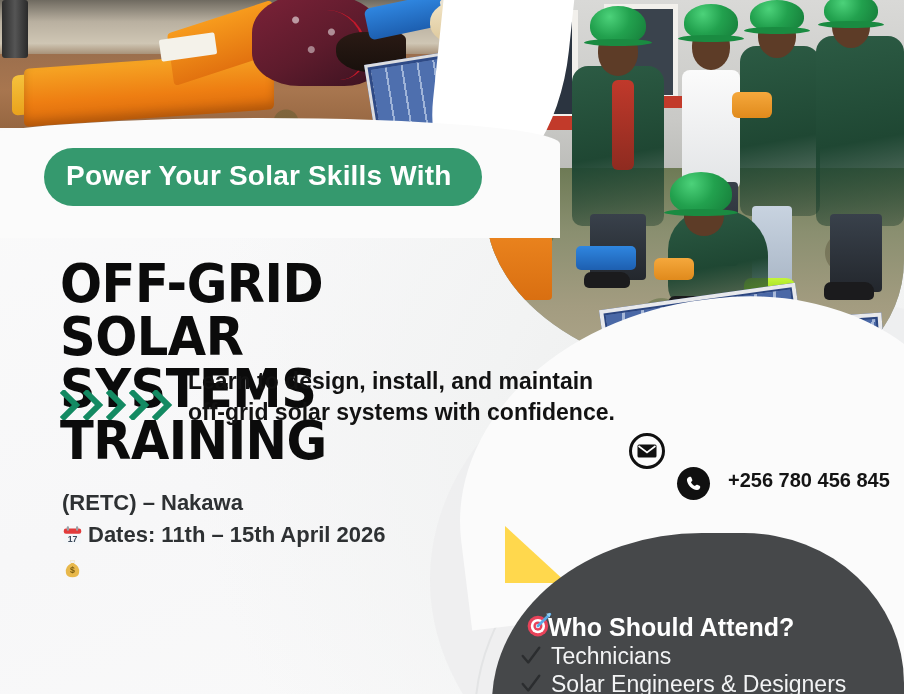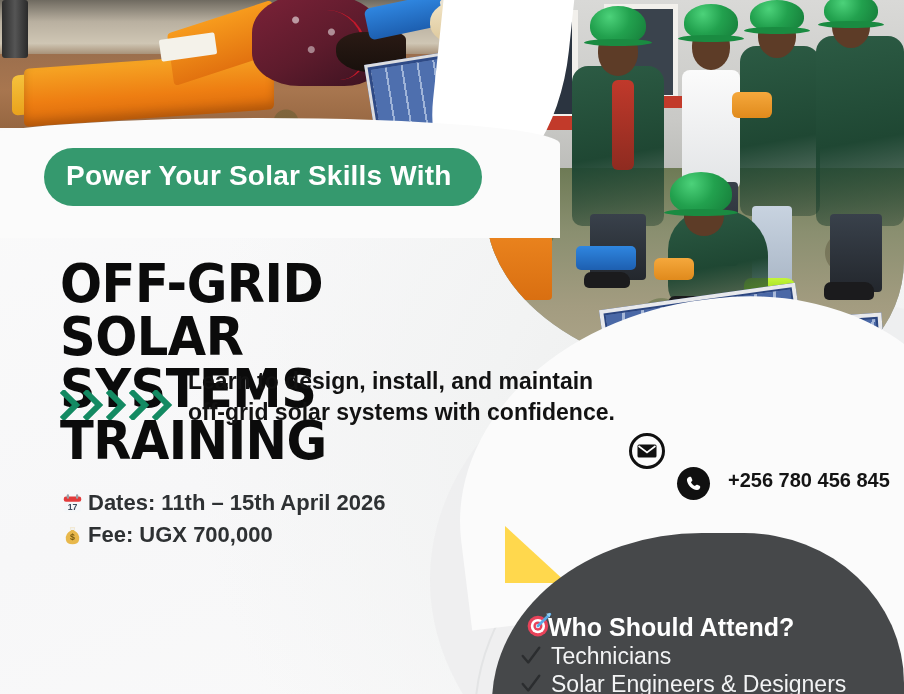--- a/index.html
+++ b/index.html
@@ -556,32 +556,33 @@
           <path d="M4 3 L16 15 L4 27" fill="none" stroke="#138a62" stroke-width="6" stroke-linecap="square"></path>
         </svg>
       <svg width="22" height="30" viewBox="0 0 22 30">
           <path d="M4 3 L16 15 L4 27" fill="none" stroke="#138a62" stroke-width="6" stroke-linecap="square"></path>
         </svg>
     </div>
     <div class="subtitle">Learn to design, install, and maintain off-grid solar systems with confidence.</div>
   </div>
 
   <div class="details">
+    <span class="row">(RETC) – Nakawa</span>
     <span class="row"><svg class="emoji-img" width="21" height="21" viewBox="0 0 24 24">
           <rect x="2" y="4" width="20" height="18" rx="2.5" fill="#f4f6f8"></rect>
           <rect x="2" y="4" width="20" height="6" rx="2.5" fill="#e23b3b"></rect>
           <rect x="5.5" y="1.5" width="2.5" height="5" rx="1.2" fill="#9aa0a6"></rect>
           <rect x="16" y="1.5" width="2.5" height="5" rx="1.2" fill="#9aa0a6"></rect>
           <text x="12" y="19.5" font-family="Liberation Sans, sans-serif" font-size="10" font-weight="bold" fill="#3d4b5c" text-anchor="middle">17</text>
         </svg><span>Dates: 11th – 15th April 2026</span></span>
     <span class="row"><svg class="emoji-img" width="21" height="21" viewBox="0 0 24 24">
           <path d="M9 3 L15 3 L13.5 6 Q21 10 19.5 17 Q18.5 22 12 22 Q5.5 22 4.5 17 Q3 10 10.5 6 Z" fill="#e8b84b"></path>
           <path d="M9 3 L15 3 L13.8 5.6 L10.2 5.6 Z" fill="#f2f2ef"></path>
           <text x="12" y="17.5" font-family="Liberation Sans, sans-serif" font-size="10" font-weight="bold" fill="#7a5c10" text-anchor="middle">$</text>
-        </svg><span>Fee: UGX 700,000</span></span>
+        </svg></span>
   </div>
 
 
   <div class="icon-mail">
     <svg width="20" height="14" viewBox="0 0 20 14">
       <rect x="0.5" y="0.5" width="19" height="13" rx="1.5" fill="#101010"></rect>
       <path d="M1.5 2 L10 8.5 L18.5 2" fill="none" stroke="#ffffff" stroke-width="1.6"></path>
     </svg>
   </div>
   <div class="icon-phone">

